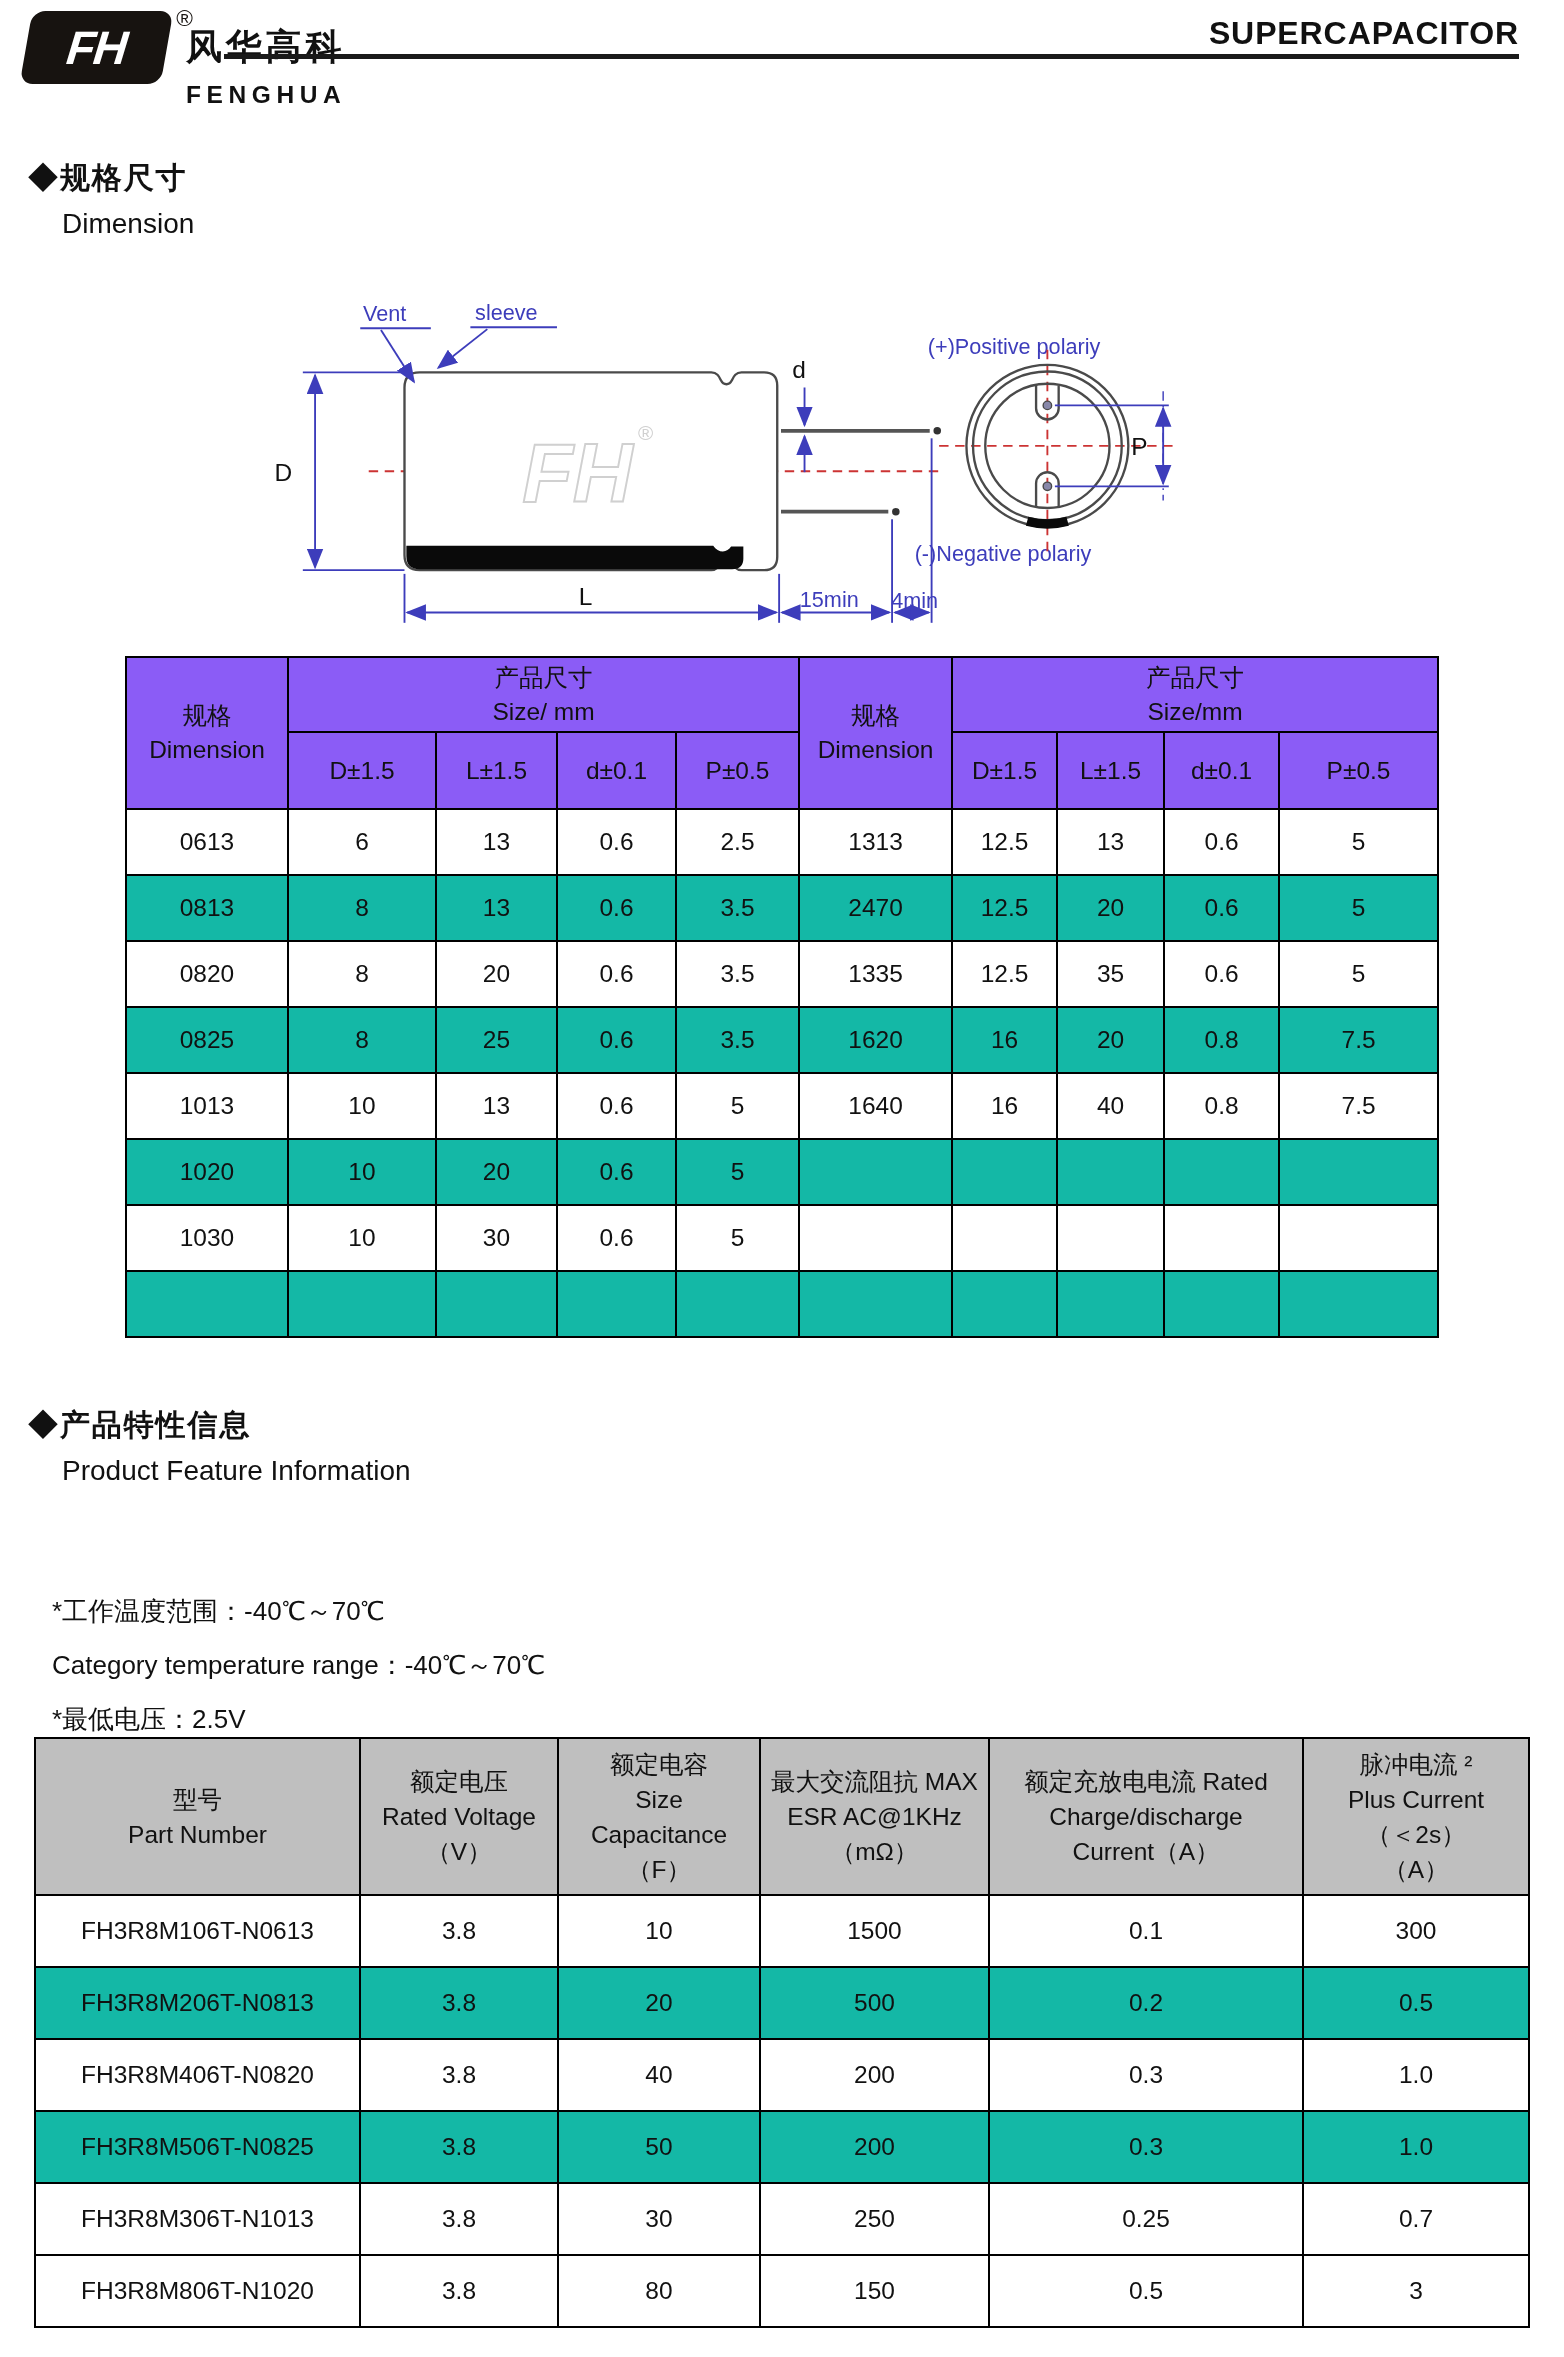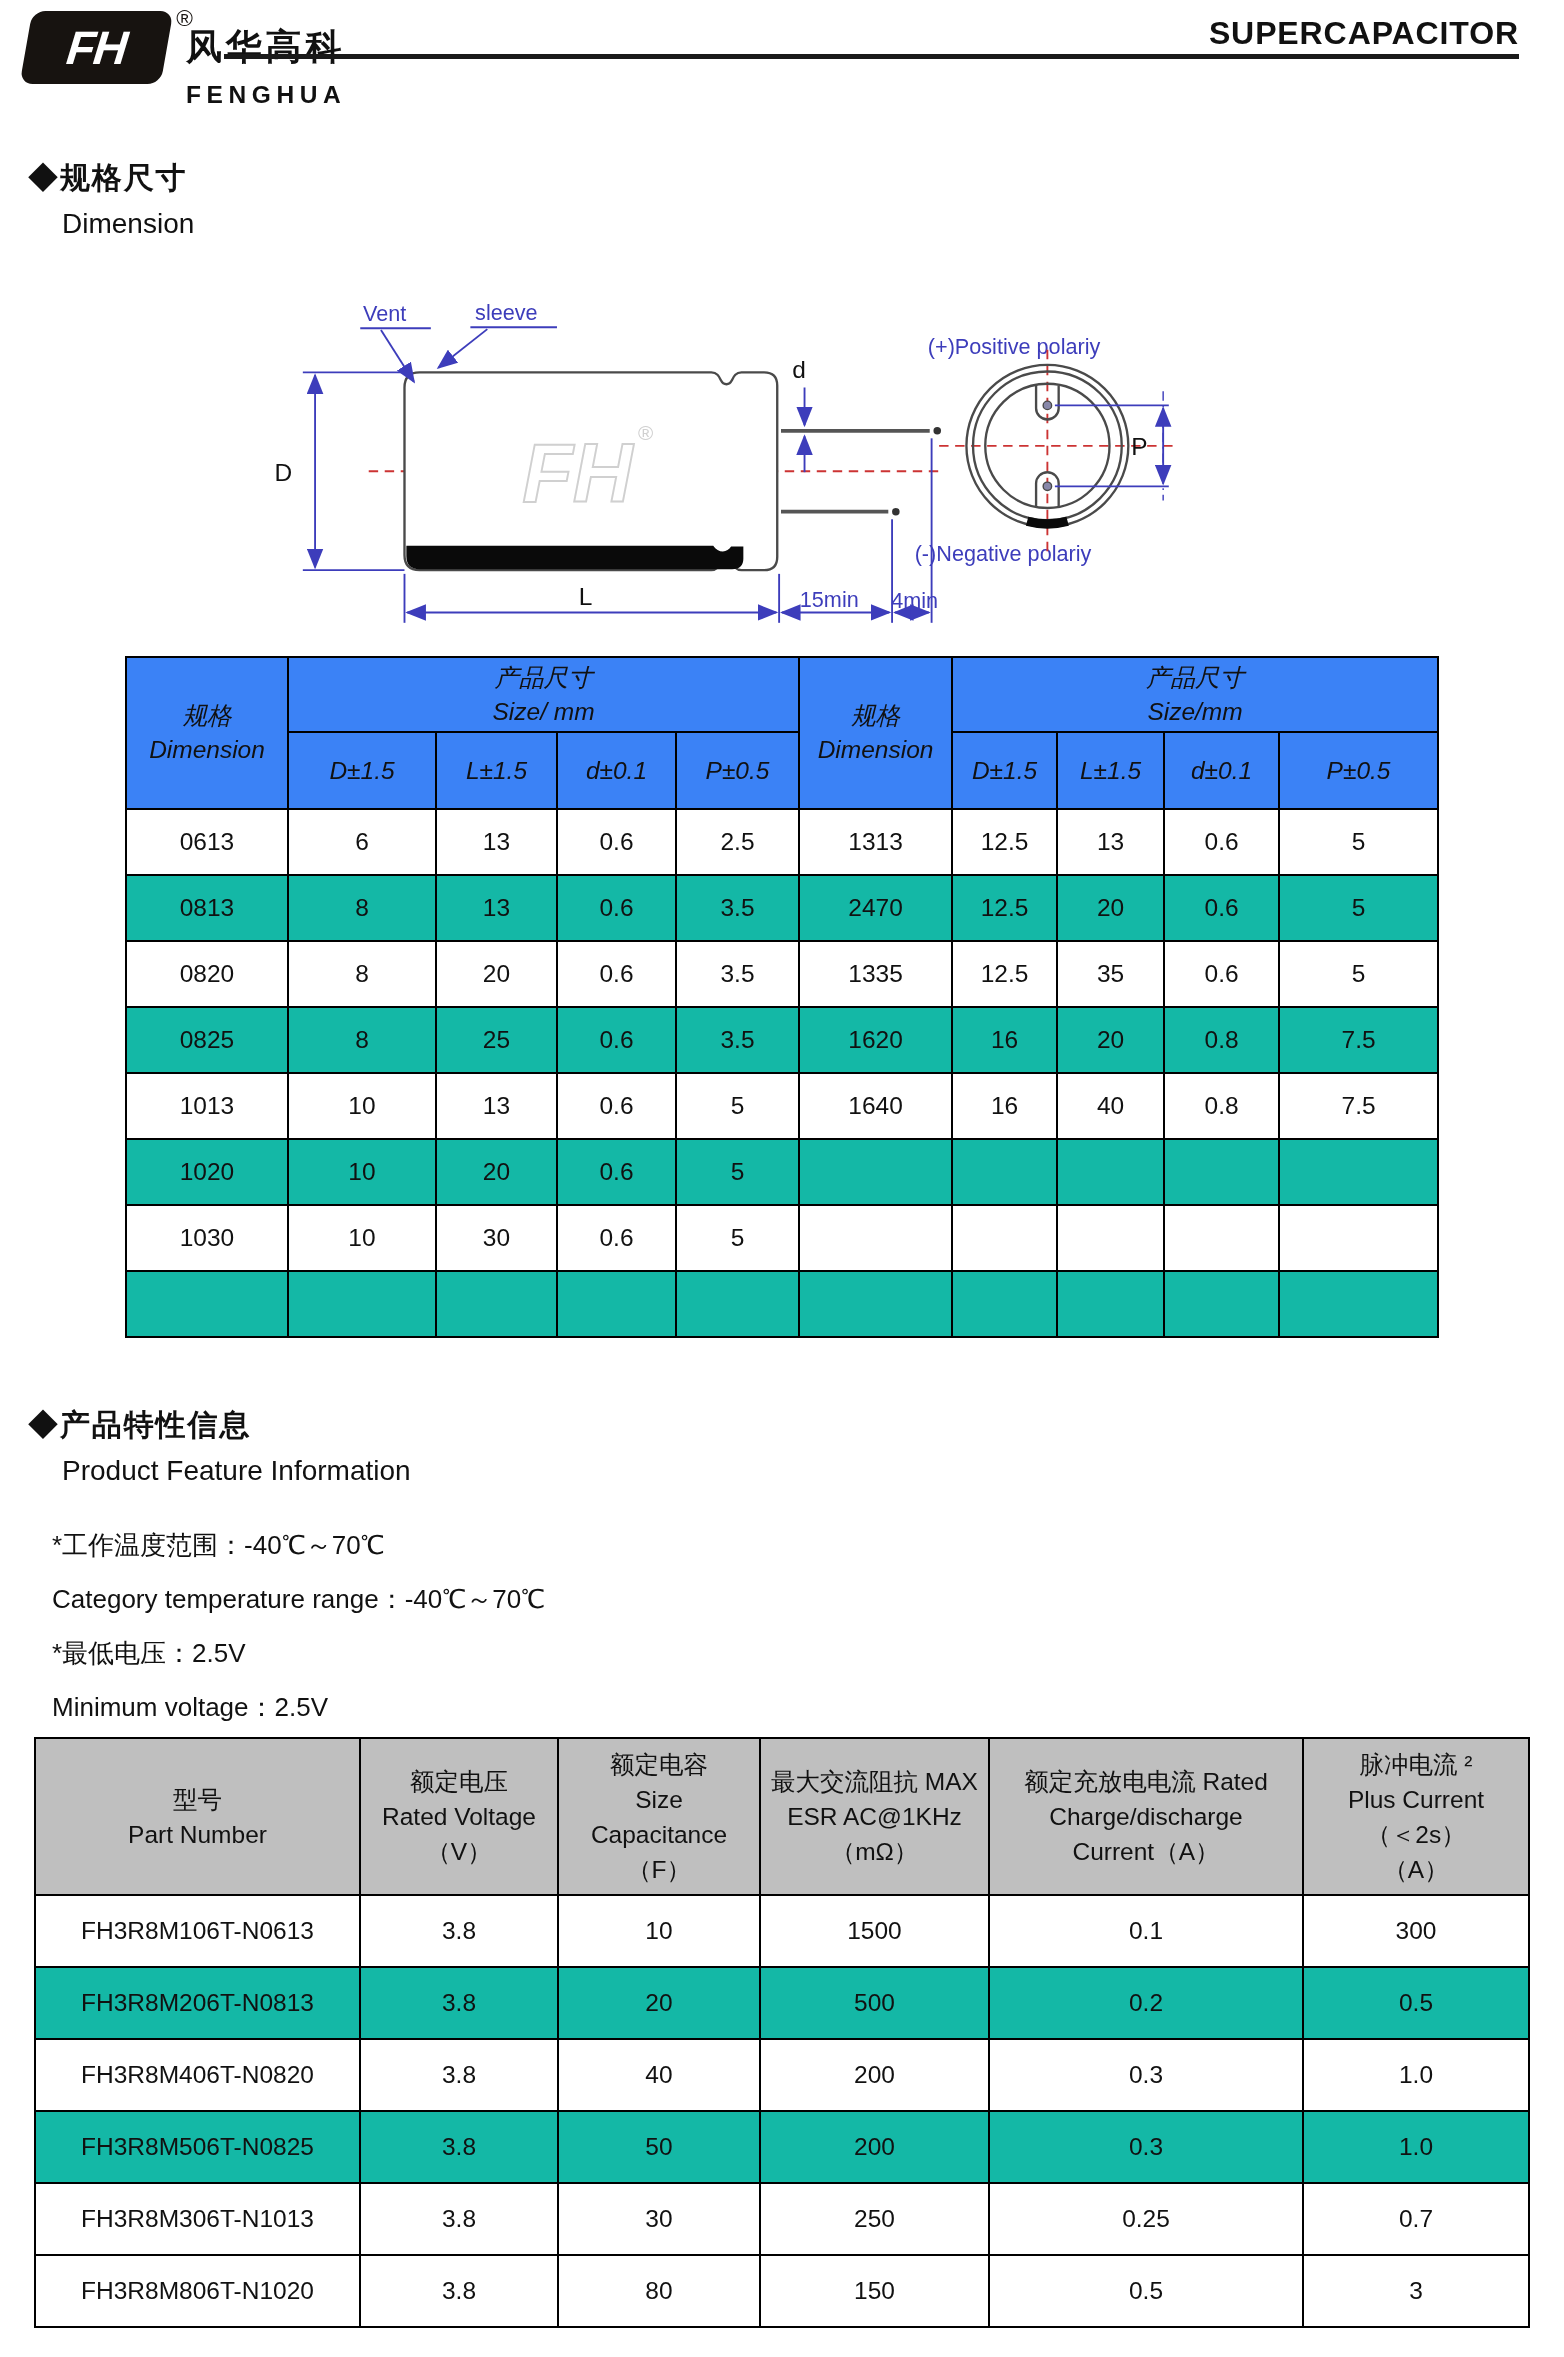--- a/index.html
+++ b/index.html
@@ -37,34 +37,34 @@
   .lbl-blk { fill:#111; font-size:26px; }
   .wm { fill:none; stroke:#d0d0d0; stroke-width:2; font-size:88px; font-weight:bold; font-style:italic; }
   .wm2 { fill:#d0d0d0; font-size:22px; }
 
   
   table { border-collapse:collapse; table-layout:fixed; background:#fff; }
   th, td { border:2.8px solid #000; text-align:center; vertical-align:middle; font-weight:normal; font-size:24.5px; overflow:hidden; }
   tr.alt td { background:#14b8a6; }
 
   .dim-table { position:absolute; left:125px; top:656px; width:1311px; }
-  .dim-table thead th { background:#3b82f6;font-style:italic; }
+  .dim-table thead th { background:#8b5cf6; }
   .dim-table thead tr.h1 { height:75px; }
   .dim-table thead tr.h2 { height:77px; }
   .dim-table thead th div { line-height:34px; }
   .dim-table tbody tr { height:66px; }
 
   .prod-table { position:absolute; left:34px; top:1737px; width:1492px; }
   .prod-table thead tr { height:157px; }
   .prod-table thead th { background:#bfbfbf; }
   .prod-table thead th div { line-height:35px; }
   .prod-table tbody tr { height:72px; }
 
   
-  .features { position:absolute; left:52px; top:1526px; }
+  .features { position:absolute; left:52px; top:1592px; }
   .feat-line { font-size:26px; height:54px; line-height:38px; }
 </style>
 </head>
 <body>
 
 <div class="page">
 
   <div>
     <div class="logo">
       <div class="logo-mark-wrap">

